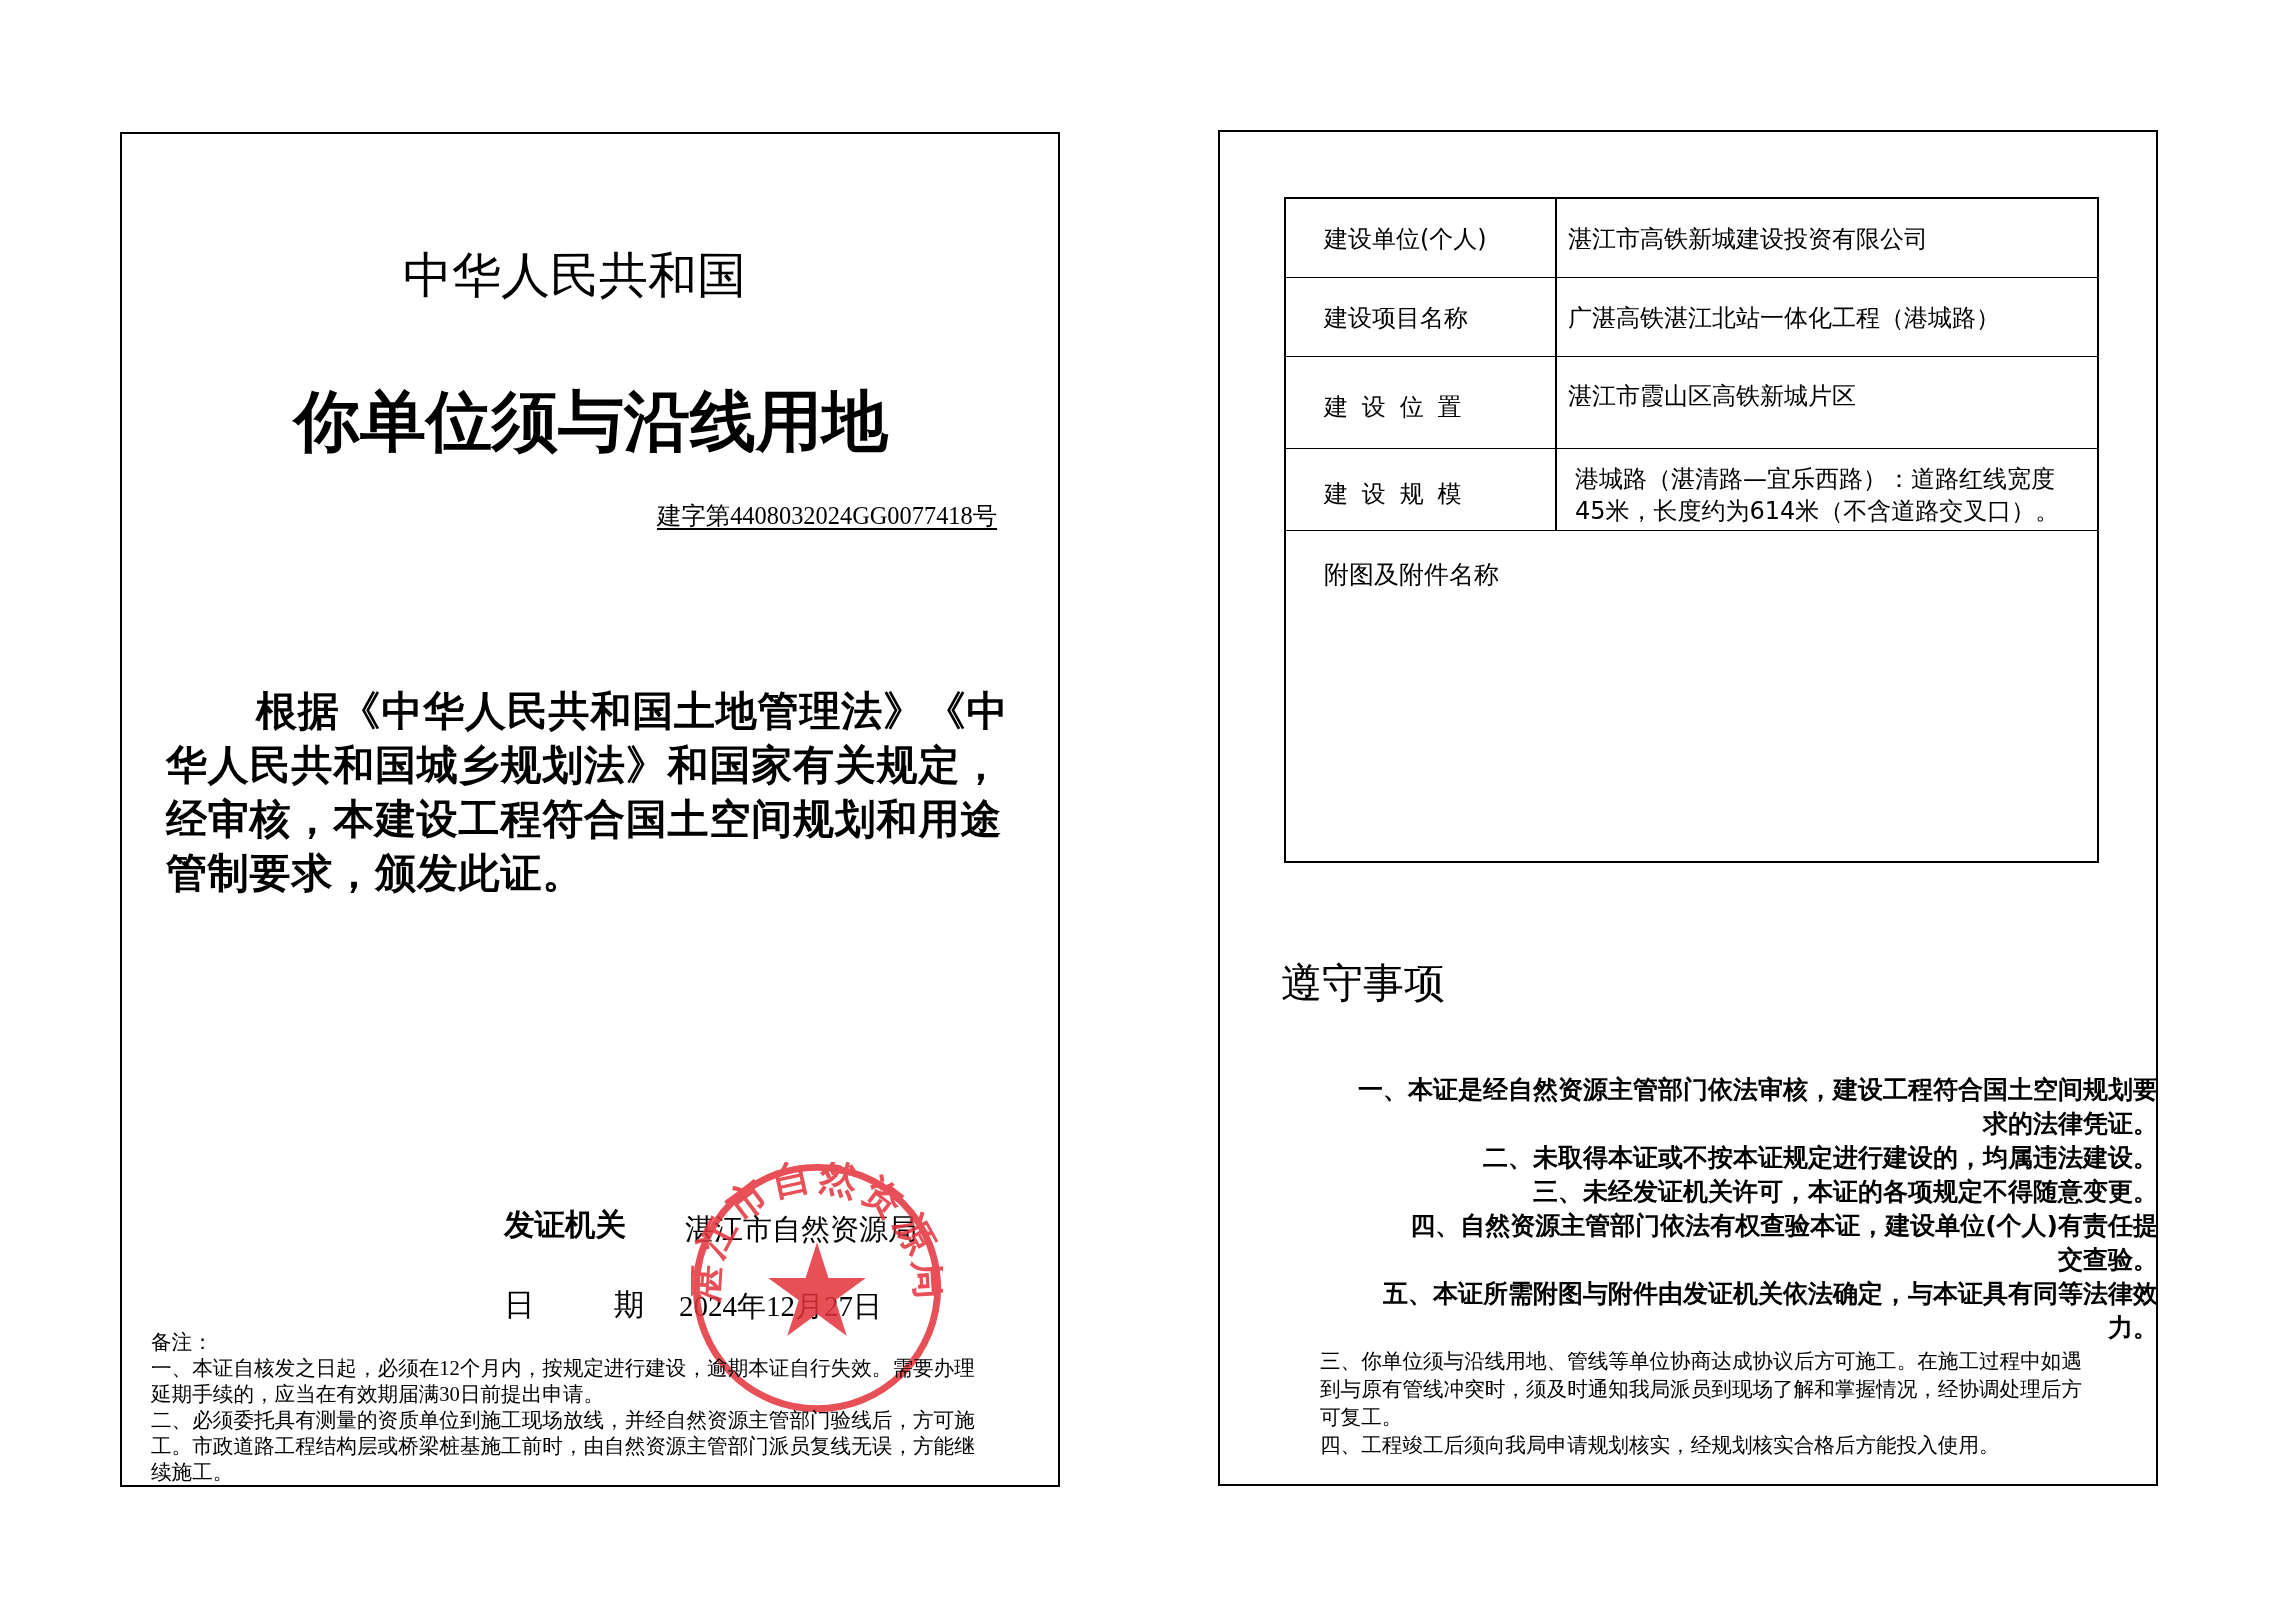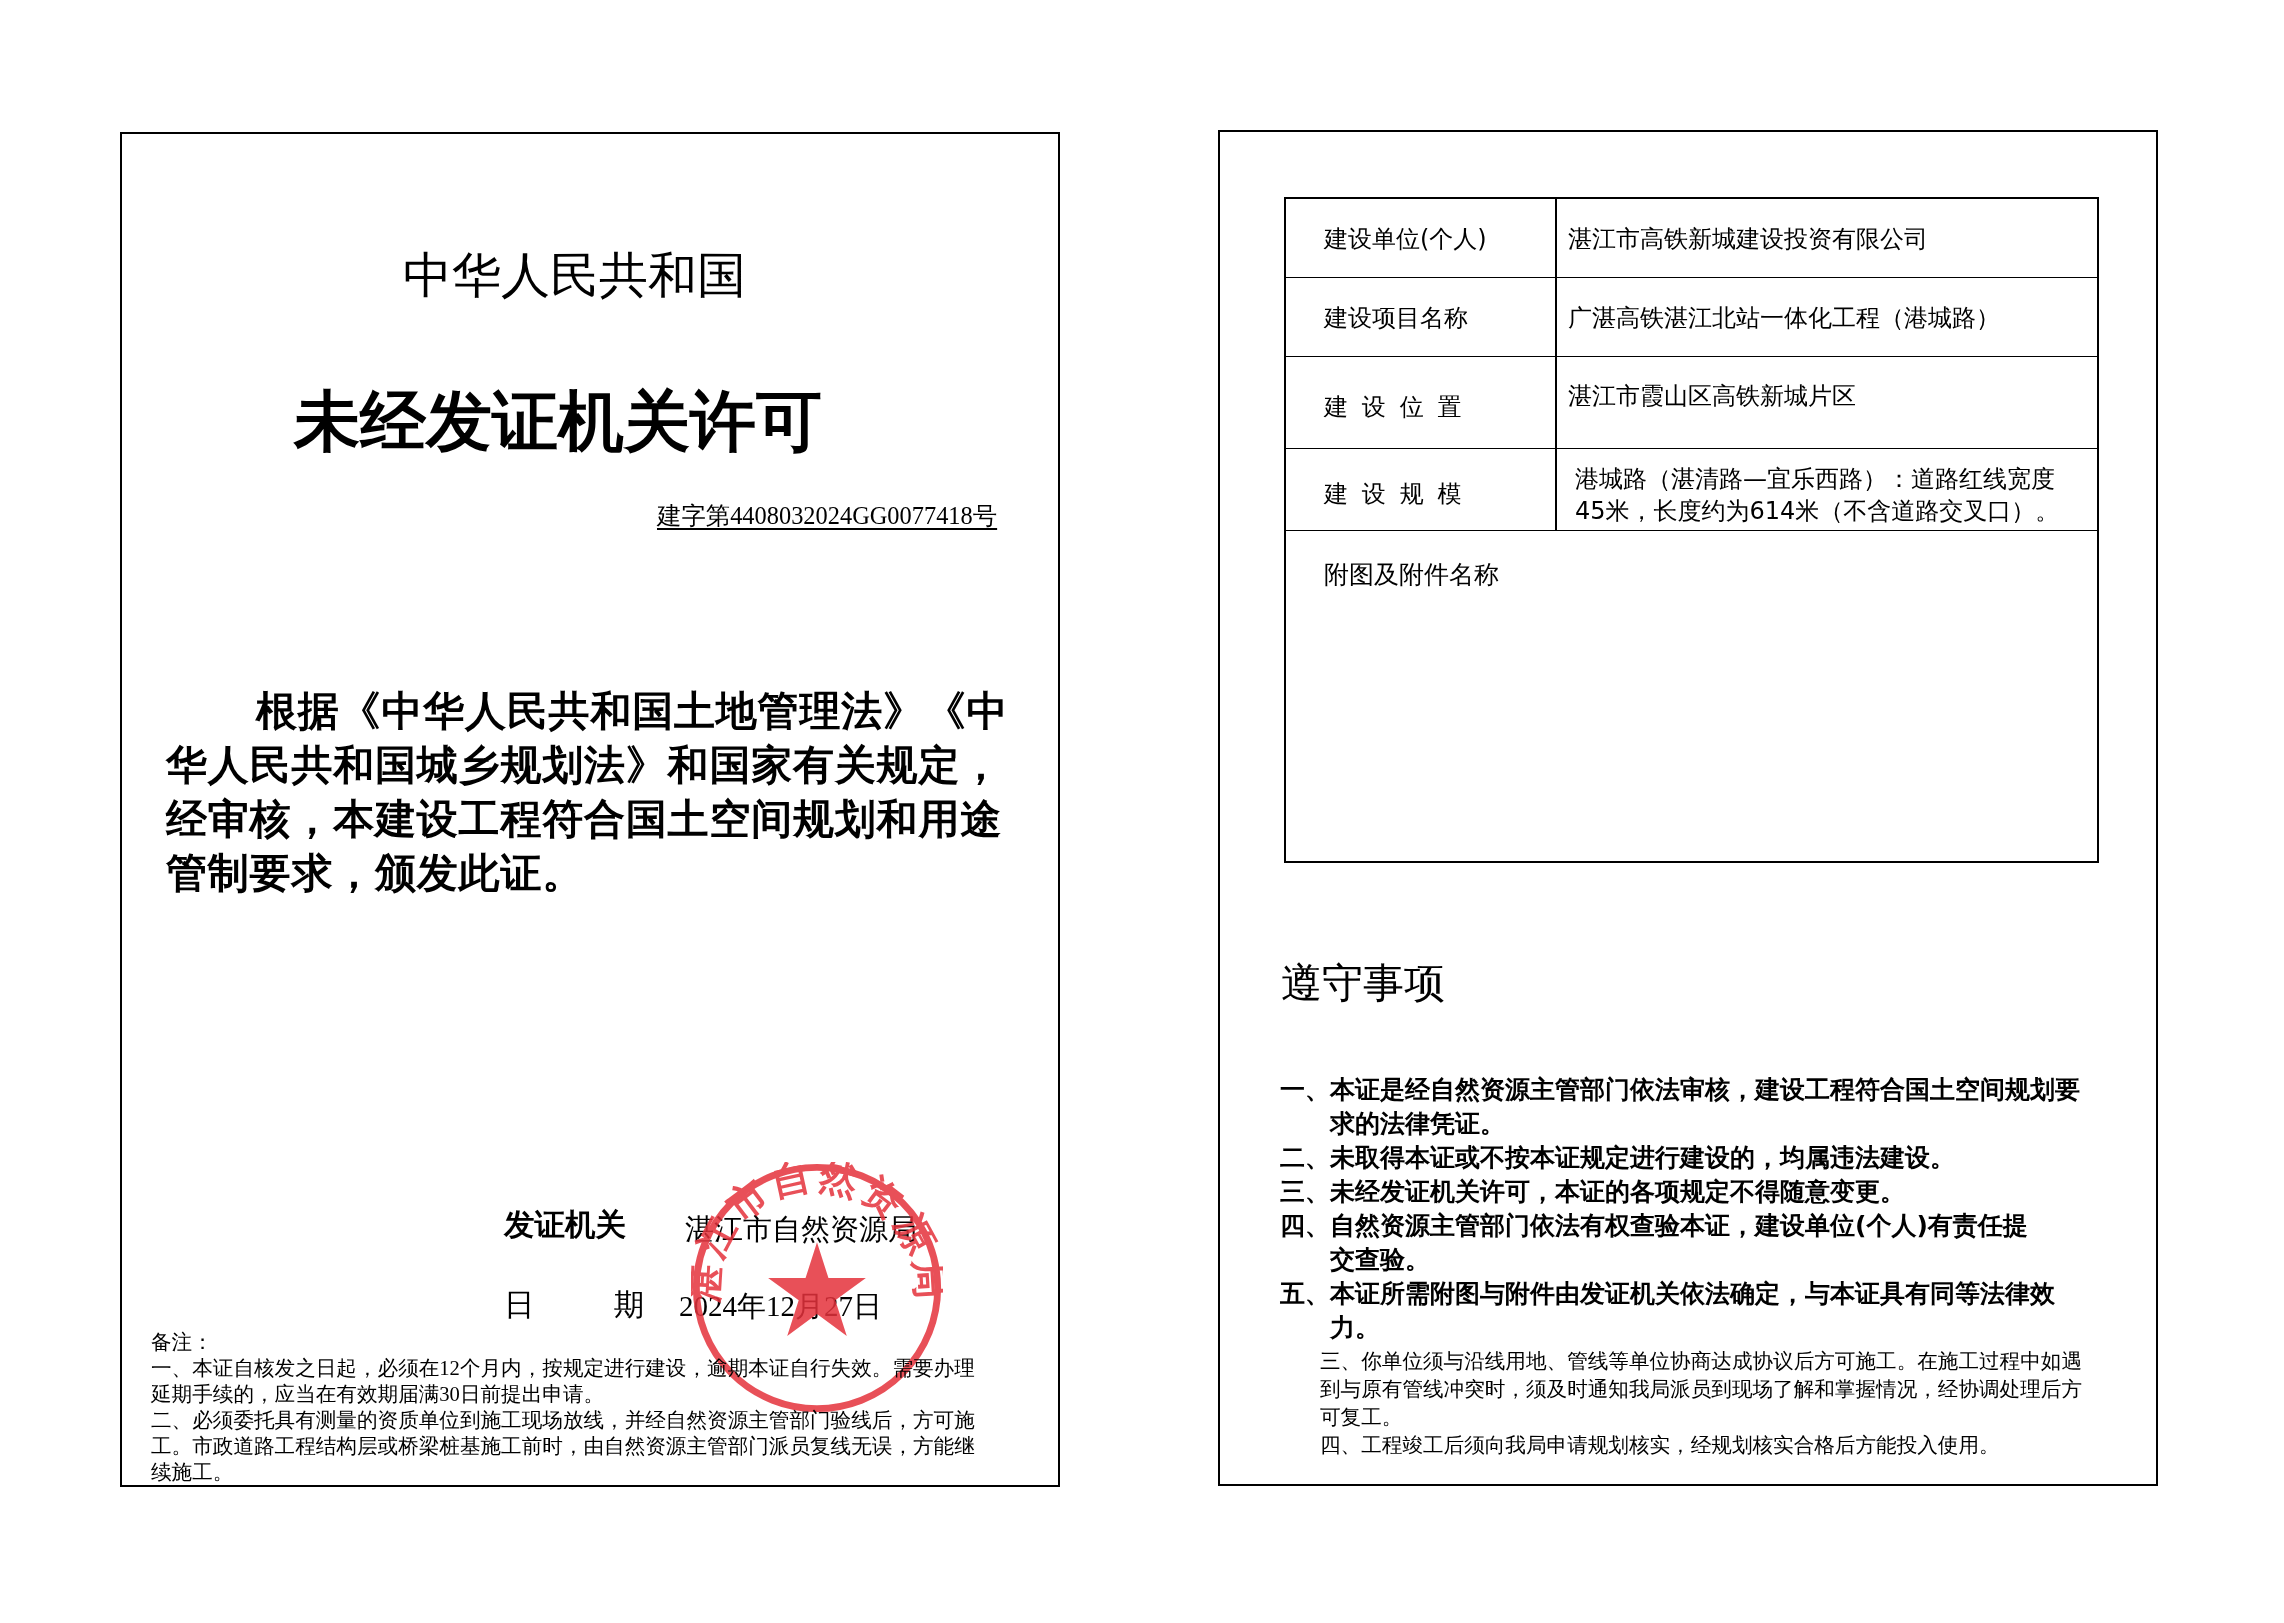--- a/index.html
+++ b/index.html
@@ -31,31 +31,31 @@
   .row { position: absolute; left: 0; right: 0; border-bottom: 1.5px solid #000; box-sizing: border-box; }
   .row .label { position: absolute; left: 38px; font-size: 24px; }
   .row .value { position: absolute; left: 282px; font-size: 24px; white-space: nowrap; }
   .row .divider { position: absolute; left: 269px; top: 0; bottom: 0; width: 1.5px; background: #000; }
   .attach-title { position: absolute; left: 38px; top: 30.5px; font-size: 25px; }
   .attach-lines { position: absolute; left: 38px; top: 80px; font-size: 24.4px; line-height: 32px; }
   .attach-lines .line { display: block; white-space: nowrap; }
 
   .comply-title { left: 61px; top: 824px; font-size: 41px; }
   .comply-list { left: 60px; top: 941px; font-size: 25px; line-height: 34px; font-weight: 600; white-space: normal; width: 878px; }
-  .comply-list .line { display: block; white-space: nowrap; }
+  .comply-list .line { display: block; white-space: nowrap; text-align: right; }
   .comply-list .cont { padding-left: 50px; }
   .comply-extra { left: 60px; top: 1215px; font-size: 20.6px; line-height: 28px; white-space: normal; width: 878px; }
   .comply-extra .line { display: block; white-space: nowrap; margin-left: 40px; }
 </style>
 </head>
 <body>
 
 <div id="left-page" class="page">
   <div class="abs country">中华人民共和国</div>
-  <div class="abs permit-title sans">未经发证机关许可</div>
+  <div class="abs permit-title sans">你单位须与沿线用地</div>
   <div class="abs permit-no serif">建字第4408032024GG0077418号</div>
 
   <div class="abs para sans">
     <span class="line indent">根据《中华人民共和国土地管理法》《中</span>
     <span class="line">华人民共和国城乡规划法》和国家有关规定，</span>
     <span class="line">经审核，本建设工程符合国土空间规划和用途</span>
     <span class="line">管制要求，颁发此证。</span>
   </div>
 
   <div class="abs sig-label sans" style="left:382px; top:1071px;">发证机关</div>

